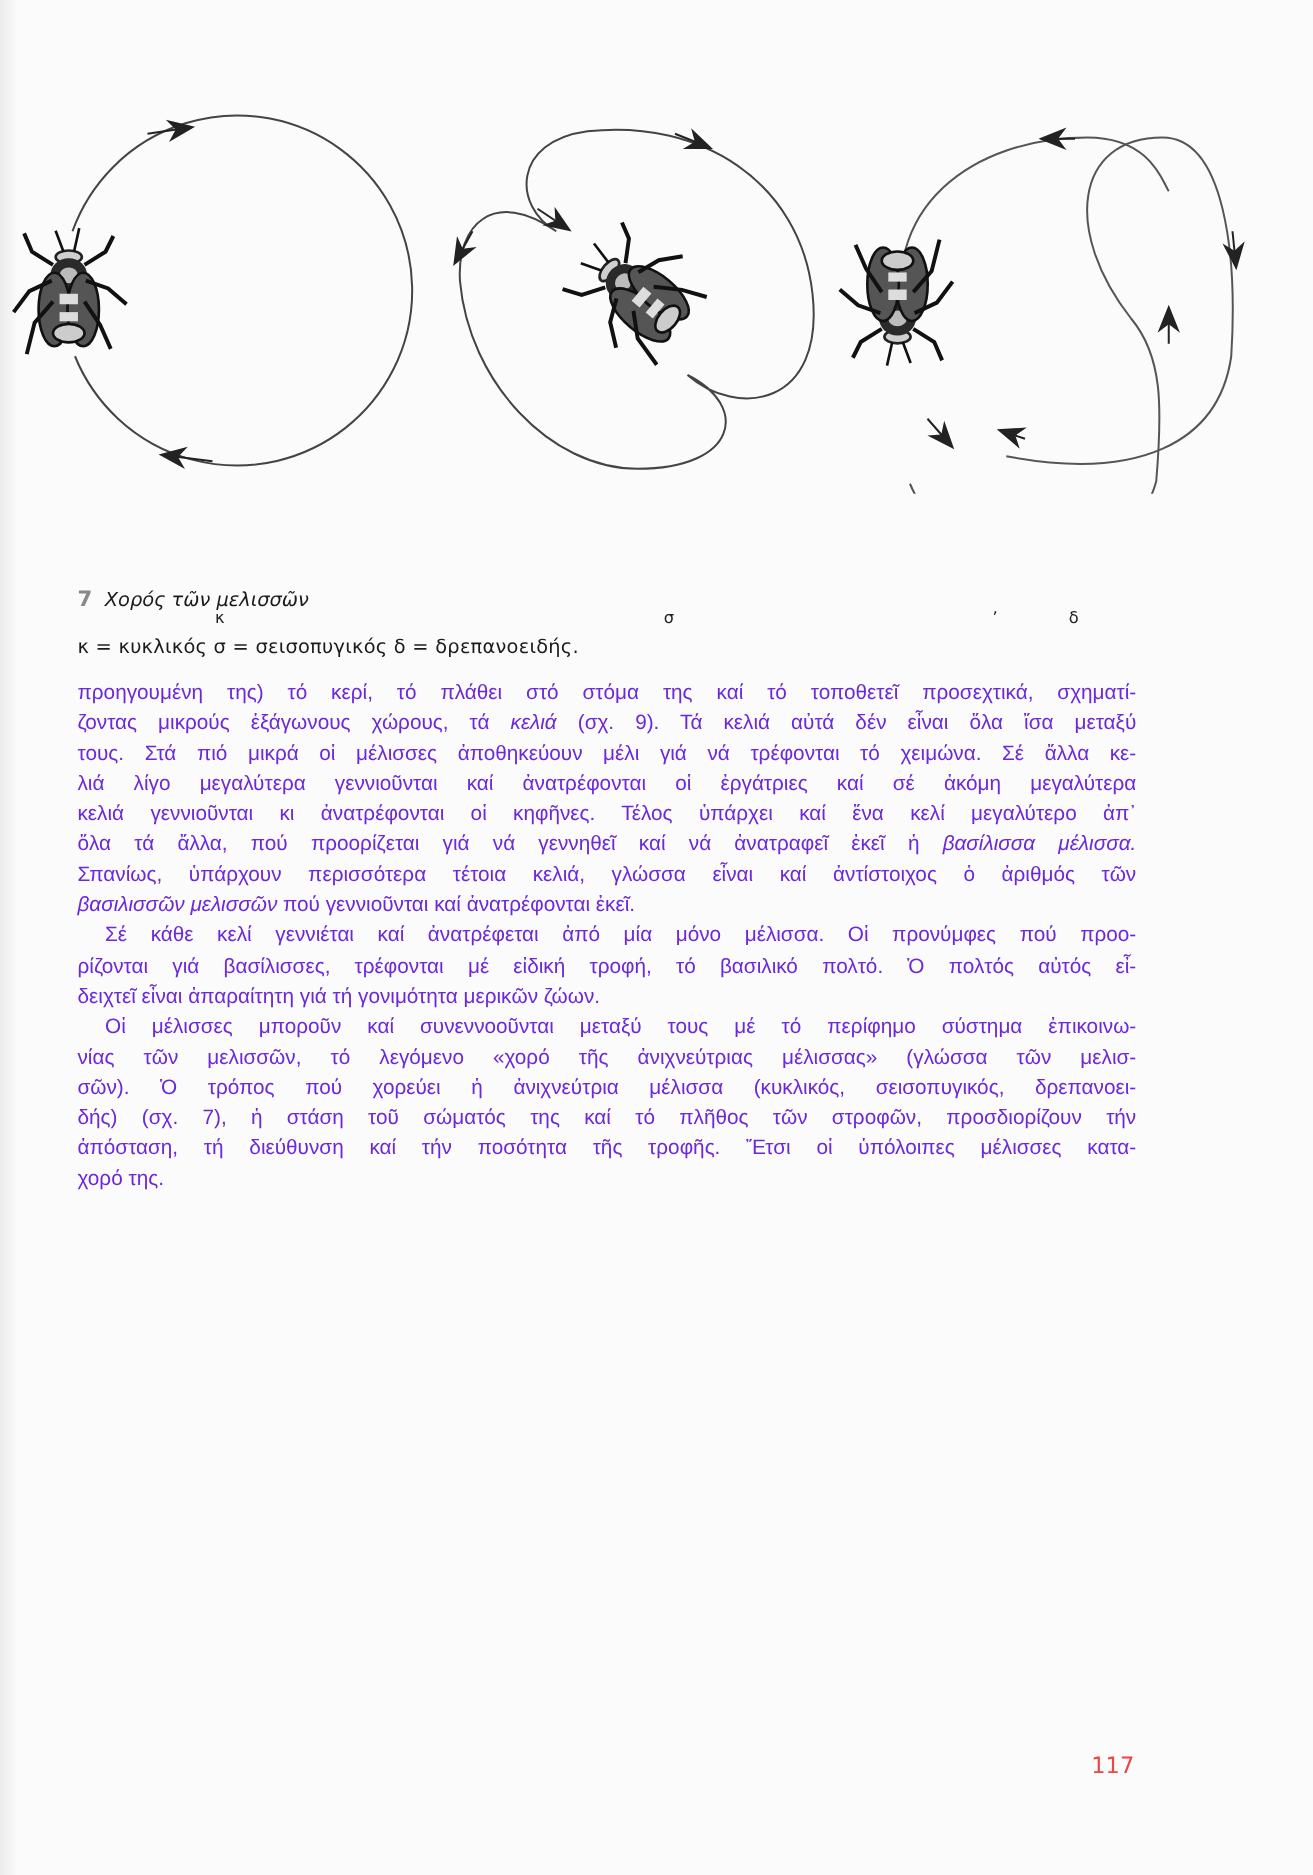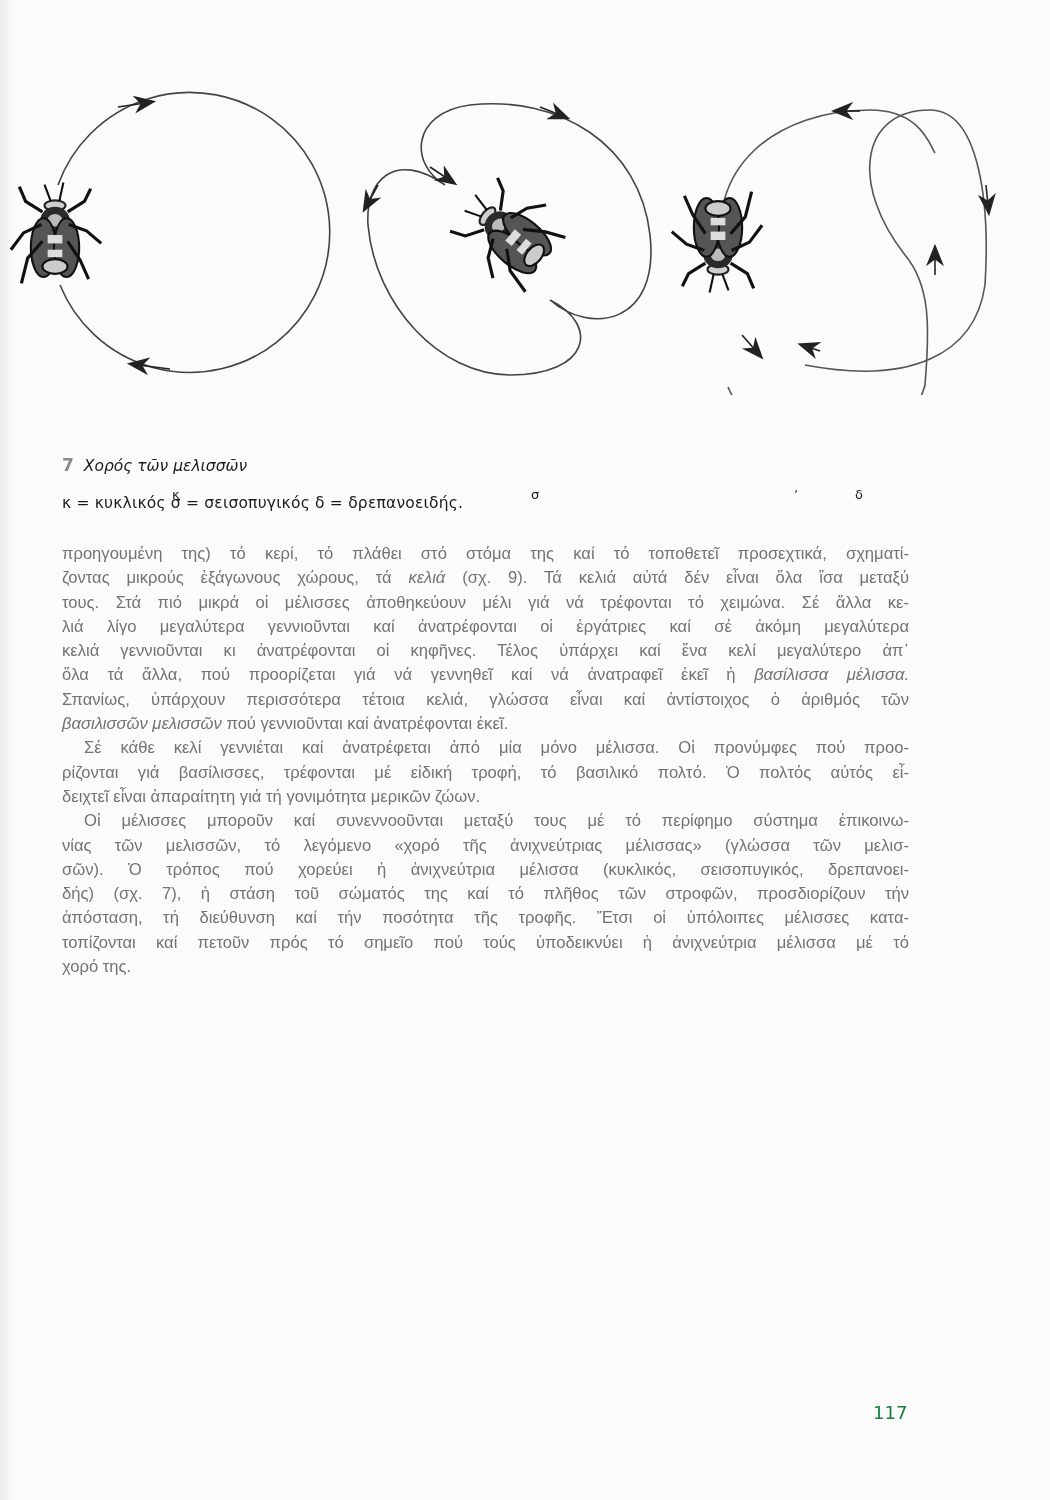--- a/index.html
+++ b/index.html
@@ -17,39 +17,39 @@
     }
     .figure {
       position: absolute; left: 0; top: 85px; width: 1050px; height: 310px;
     }
     .figure svg { position: absolute; left: 0; top: 0; }
     .fig-label {
       position: absolute; top: 402px; font-size: 13px; color: #222;
       font-family: "DejaVu Sans", sans-serif;
     }
     .caption {
-      position: absolute; left: 62px; top: 453px; width: 700px;
+      position: absolute; left: 62px; top: 468px; width: 700px;
     }
     .caption-title { font-size: 15.5px; line-height: 24px; }
     .caption-num { color: #8a8a8a; font-weight: bold; font-size: 17px; margin-right: 10px; }
     .caption-title-text { font-style: italic; }
     .caption-legend { font-size: 15.5px; line-height: 24px; letter-spacing: 0.2px; margin-top: 13px; }
     .body-text {
       position: absolute; left: 62px; top: 542px; width: 847px;
       font-family: "Liberation Sans", sans-serif;
       font-size: 16.6px; line-height: 24.3px;
-      color: #737373;
+      color: #6d28d9;
     }
     .line { white-space: nowrap; text-align: justify; text-align-last: justify; display: block; }
     .line.last { text-align-last: left; }
     .indent { padding-left: 22px; }
     .it { font-style: italic; }
     .page-number {
       position: absolute; left: 873px; top: 1402px; font-size: 18px;
-      font-family: "DejaVu Sans", sans-serif; color: #15803d;
+      font-family: "DejaVu Sans", sans-serif; color: #ef4444;
     }
     .insect { fill: #1e1e1e; }
   </style>
 </head>
 <body>
 
 <div class="page-edge"></div>
 
 <div class="figure">
   <svg width="1050" height="310" viewBox="0 0 1050 310">
@@ -121,17 +121,16 @@
     <span class="line"><span>Σπανίως, ὑπάρχουν περισσότερα τέτοια κελιά, γλώσσα εἶναι καί ἀντίστοιχος ὁ ἀριθμός τῶν</span></span>
     <span class="line last"><span class="it">βασιλισσῶν μελισσῶν</span><span> πού γεννιοῦνται καί ἀνατρέφονται ἐκεῖ.</span></span>
     <span class="line indent"><span>Σέ κάθε κελί γεννιέται καί ἀνατρέφεται ἀπό μία μόνο μέλισσα. Οἱ προνύμφες πού προο-</span></span>
     <span class="line"><span>ρίζονται γιά βασίλισσες, τρέφονται μέ εἰδική τροφή, τό βασιλικό πολτό. Ὁ πολτός αὐτός εἶ-</span></span>
     <span class="line last"><span>δειχτεῖ εἶναι ἀπαραίτητη γιά τή γονιμότητα μερικῶν ζώων.</span></span>
     <span class="line indent"><span>Οἱ μέλισσες μποροῦν καί συνεννοοῦνται μεταξύ τους μέ τό περίφημο σύστημα ἐπικοινω-</span></span>
     <span class="line"><span>νίας τῶν μελισσῶν, τό λεγόμενο «χορό τῆς ἀνιχνεύτριας μέλισσας» (γλώσσα τῶν μελισ-</span></span>
     <span class="line"><span>σῶν). Ὁ τρόπος πού χορεύει ἡ ἀνιχνεύτρια μέλισσα (κυκλικός, σεισοπυγικός, δρεπανοει-</span></span>
     <span class="line"><span>δής) (σχ. 7), ἡ στάση τοῦ σώματός της καί τό πλῆθος τῶν στροφῶν, προσδιορίζουν τήν</span></span>
     <span class="line"><span>ἀπόσταση, τή διεύθυνση καί τήν ποσότητα τῆς τροφῆς. Ἔτσι οἱ ὑπόλοιπες μέλισσες κατα-</span></span>
-    <span class="line"><span>τοπίζονται καί πετοῦν πρός τό σημεῖο πού τούς ὑποδεικνύει ἡ ἀνιχνεύτρια μέλισσα μέ τό</span></span>
     <span class="line last"><span>χορό της.</span></span>
   </div>
 
 <div class="page-number">117</div>
 
 </body></html>

